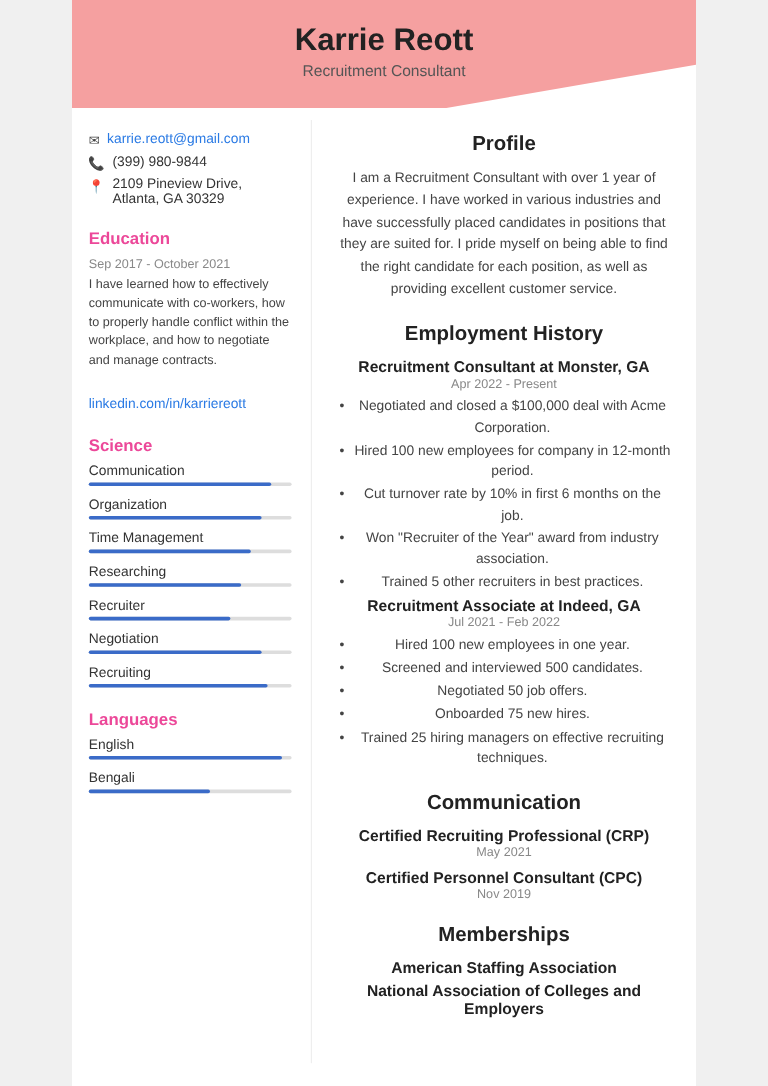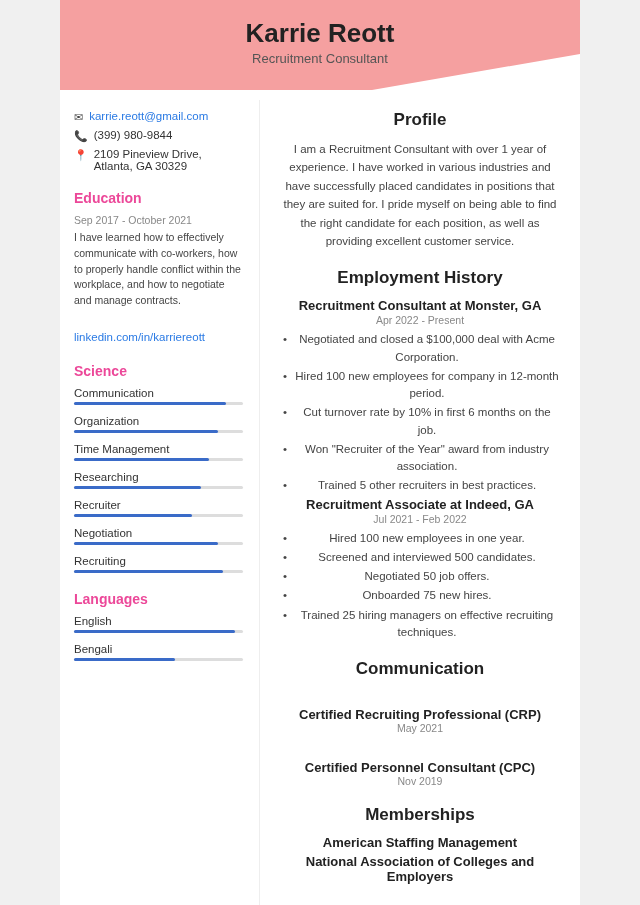--- a/index.html
+++ b/index.html
@@ -189,21 +189,21 @@
     .job-bullets li::before {
       content: '•';
       position: absolute;
       left: 3px;
       color: #444;
     }
     .cert-name {
       font-size: 13px;
       font-weight: bold;
       color: #222;
-      margin-top: 26px;
+      margin-top: 8px;
     }
     .cert-date {
       font-size: 10.5px;
       color: #888;
       margin-bottom: 4px;
     }
     .membership-name {
       font-size: 13px;
       font-weight: bold;
       color: #222;
@@ -367,20 +367,20 @@
             <div>
       <div class="cert-name">Certified Personnel Consultant (CPC)</div>
       <div class="cert-date">Nov 2019</div>
     </div>
           </div>
       </div>
 
       <div class="right-section">
         <div class="right-section-title">Memberships</div>
         <div id="memberships-list">
-            <div class="membership-name">American Staffing Management</div>
+            <div class="membership-name">American Staffing Association</div>
             <div class="membership-name">National Association of Colleges and Employers</div>
           </div>
       </div>
 
     </div>
   </div>
 </div>
 
 </body></html>

